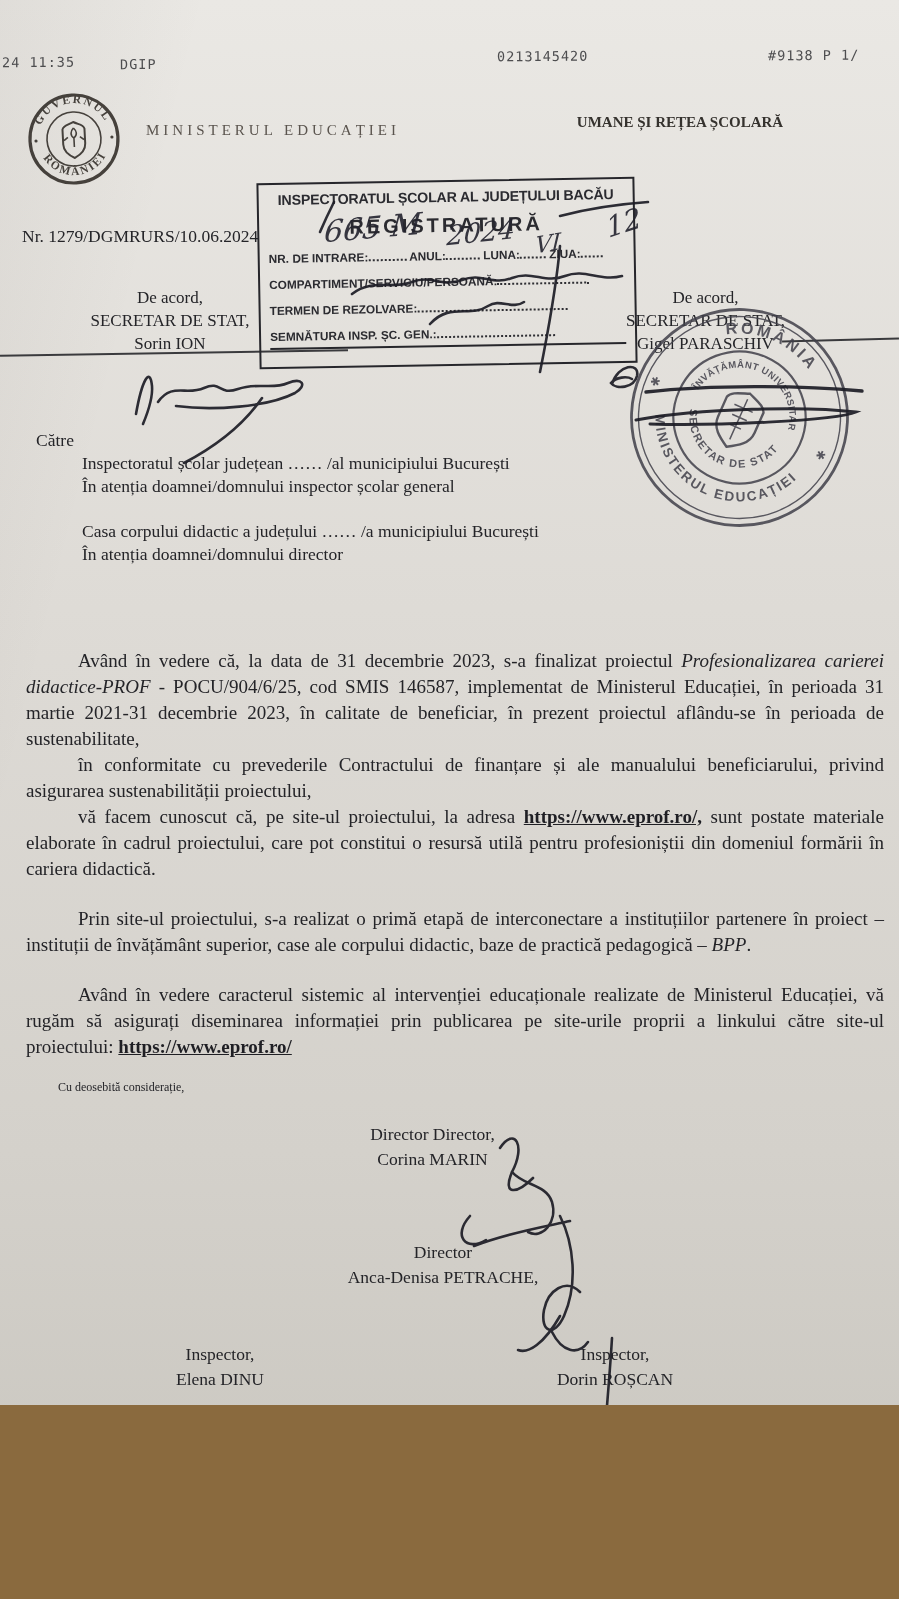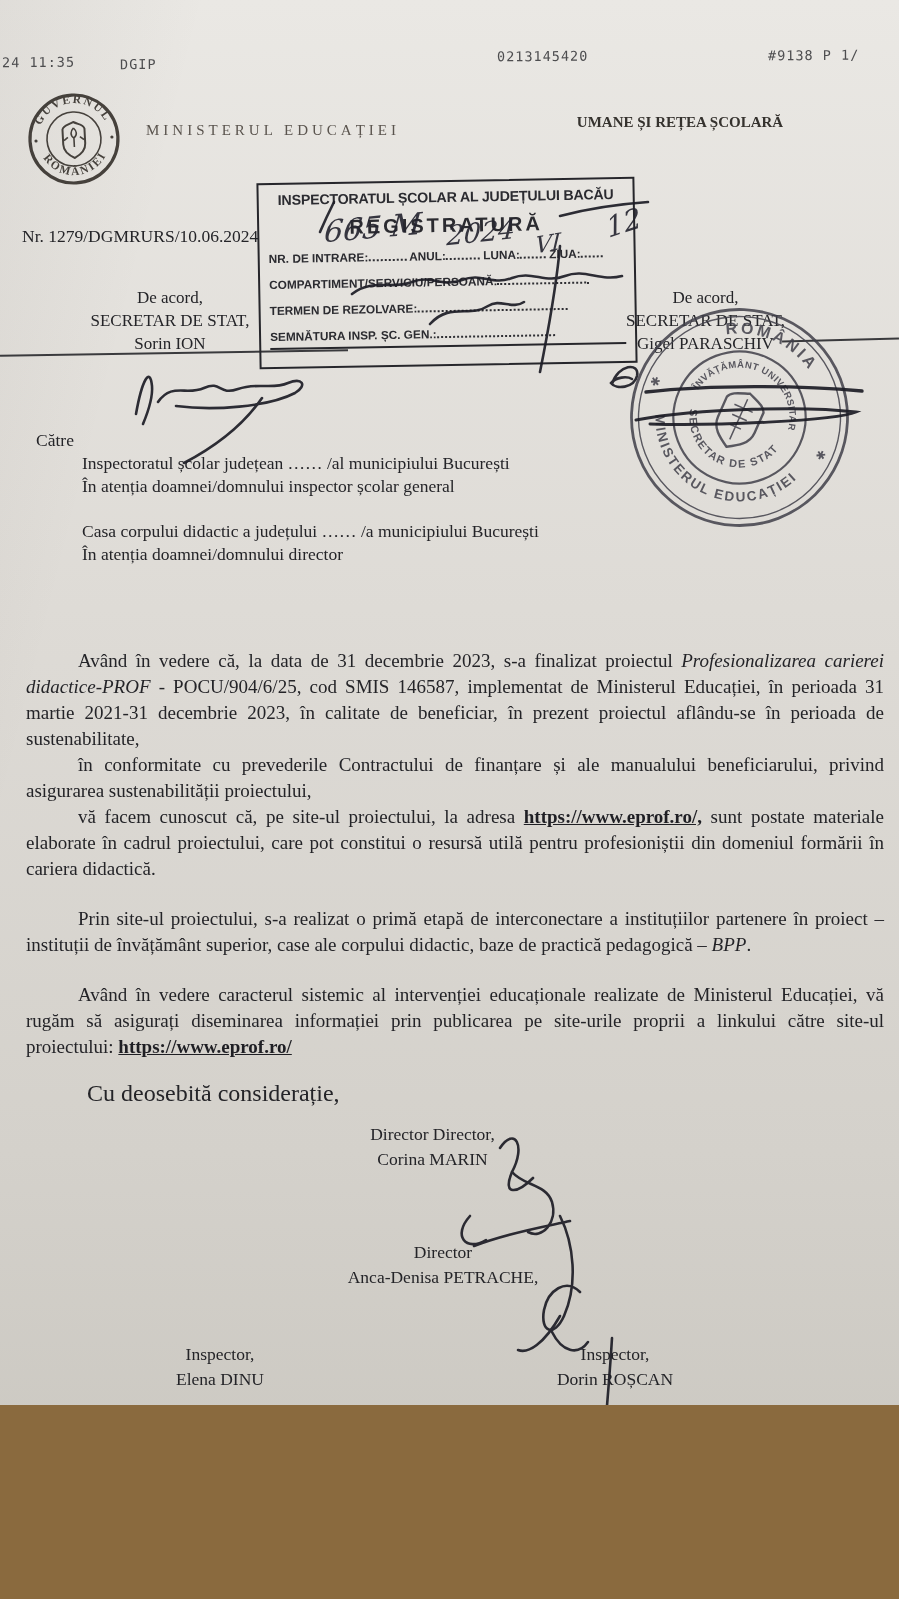--- a/index.html
+++ b/index.html
@@ -179,21 +179,21 @@
   </div>
 
   <div class="abs body-text">
     <p class="para"><span>Având în vedere că, la data de 31 decembrie 2023, s-a finalizat proiectul </span><span class="it">Profesionalizarea carierei didactice-PROF</span><span> - POCU/904/6/25, cod SMIS 146587, implementat de Ministerul Educației, în perioada 31 martie 2021-31 decembrie 2023, în calitate de beneficiar, în prezent proiectul aflându-se în perioada de sustenabilitate,</span></p>
     <p class="para"><span>în conformitate cu prevederile Contractului de finanțare și ale manualului beneficiarului, privind asigurarea sustenabilității proiectului,</span></p>
     <p class="para"><span>vă facem cunoscut că,  pe site-ul proiectului, la adresa </span><span class="lnk">https://www.eprof.ro/,</span><span> sunt postate materiale elaborate în cadrul proiectului, care pot constitui o resursă utilă pentru profesioniștii din domeniul formării în cariera didactică.</span></p>
     <p class="para sp"><span>Prin site-ul proiectului, s-a realizat o primă etapă de interconectare a instituțiilor partenere în proiect – instituții de învățământ superior, case ale corpului didactic, baze de practică pedagogică – </span><span class="it">BPP</span><span>.</span></p>
     <p class="para sp"><span>Având în vedere caracterul sistemic al intervenției educaționale realizate de Ministerul Educației, vă rugăm să asigurați diseminarea informației prin publicarea pe site-urile proprii a linkului către site-ul proiectului: </span><span class="lnk">https://www.eprof.ro/</span></p>
   </div>
 
-  <div class="abs" style="left:87px;top:1080px;font-size:24px;">Cu deosebită considerație,</div>
+  <div class="abs" style="left:58px;top:1080px;font-size:12px;">Cu deosebită considerație,</div>
 
   <div class="abs sigblock" style="left:330px;top:1122px;width:205px;">
     <div>Director Director,</div>
     <div>Corina MARIN</div>
   </div>
   <div class="abs sigblock" style="left:318px;top:1240px;width:250px;">
     <div>Director</div>
     <div>Anca-Denisa PETRACHE,</div>
   </div>
   <div class="abs sigblock" style="left:140px;top:1342px;width:160px;">

